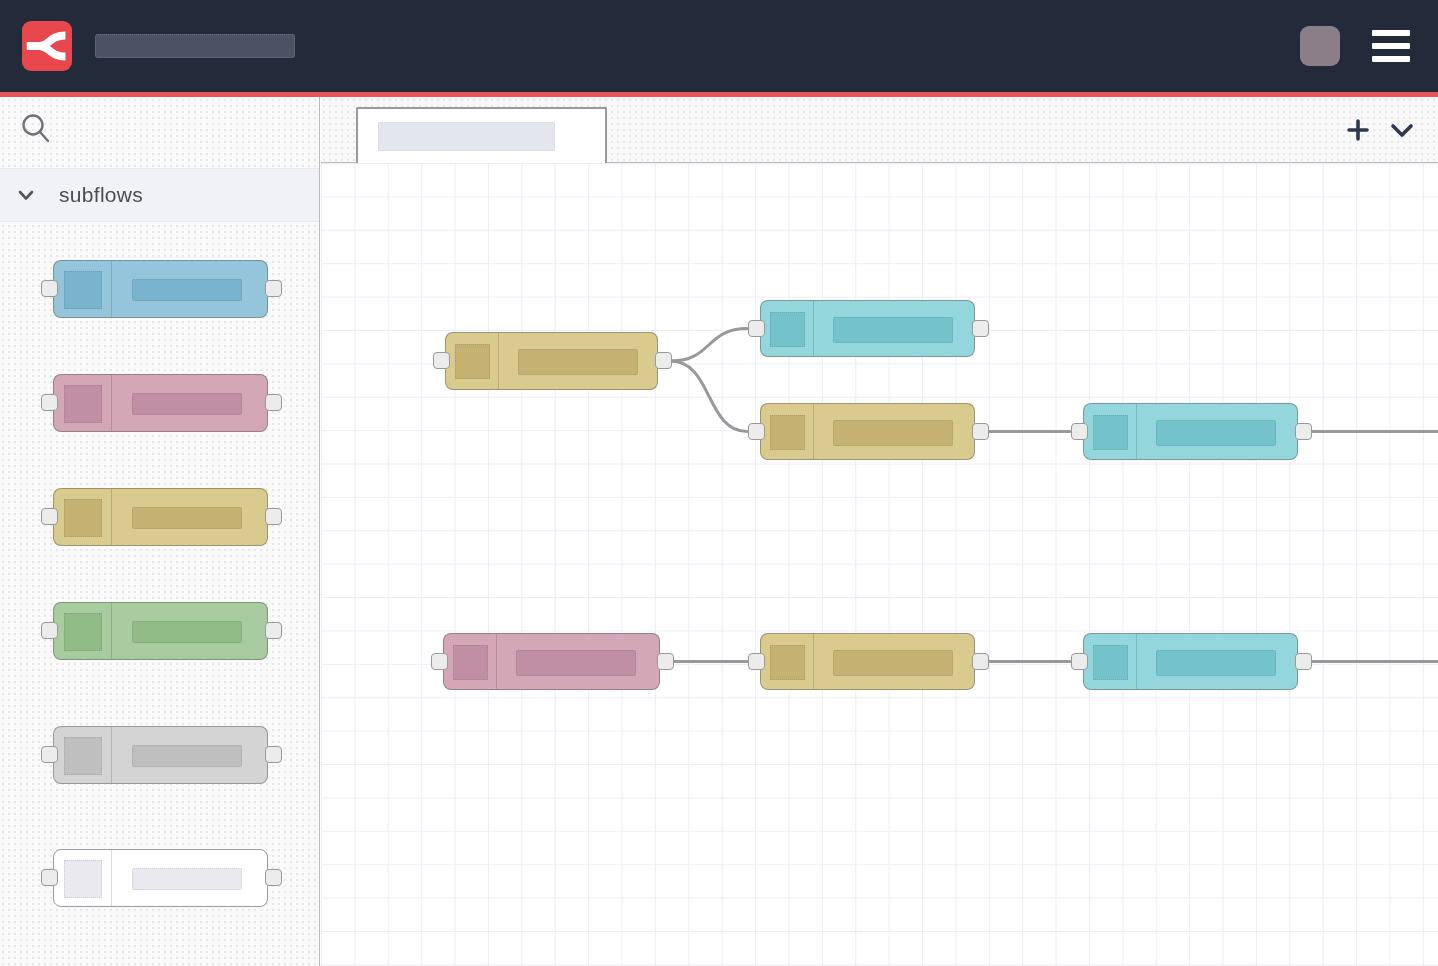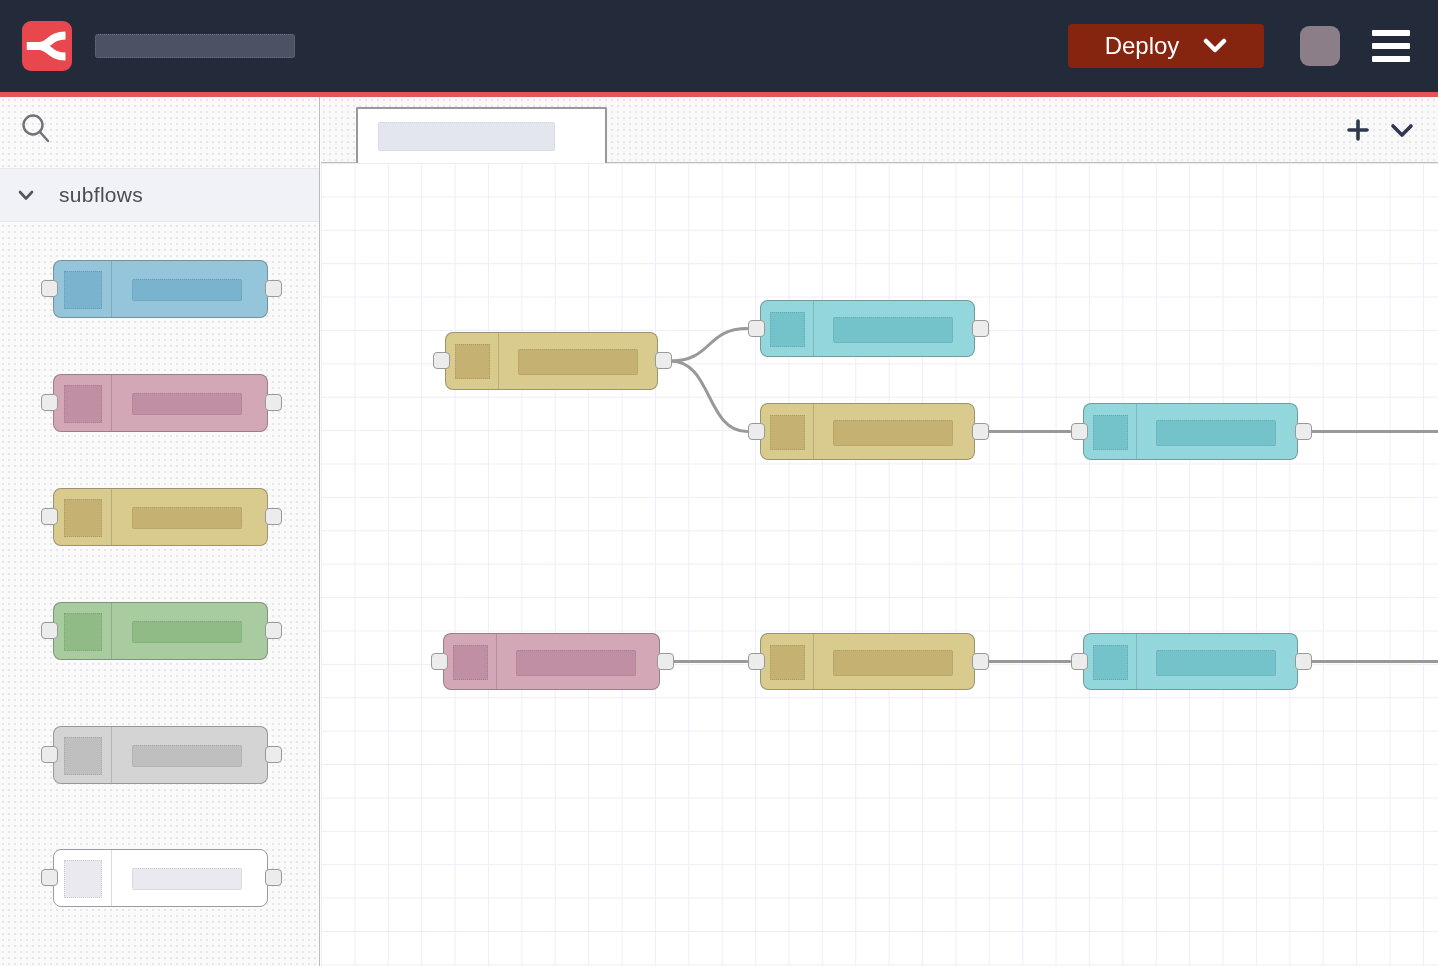--- a/index.html
+++ b/index.html
@@ -84,26 +84,20 @@
 </head>
 <body>
 
 <div class="header">
   <div class="logo">
     <svg width="44" height="44" viewBox="0 0 50 50">
       <path d="M2 25 L18 25 M16 25 C28 25 28 13 46 13 M16 25 C28 25 28 37 46 37" stroke="#ffffff" stroke-width="9" fill="none"></path>
     </svg>
   </div>
   <div class="title-ph"></div>
-  <button class="deploy-btn">
-    <span>Deploy</span>
-    <svg width="24" height="16" viewBox="0 0 24 16">
-      <path d="M3 3 L12 12 L21 3" stroke="#ffffff" stroke-width="4.5" fill="none" stroke-linecap="round" stroke-linejoin="round"></path>
-    </svg>
-  </button>
   <div class="avatar"></div>
   <button class="menu-btn">
     <span></span>
     <span></span>
     <span></span>
   </button>
 </div>
 <div class="accent-line"></div>
 
 <div class="sidebar">

